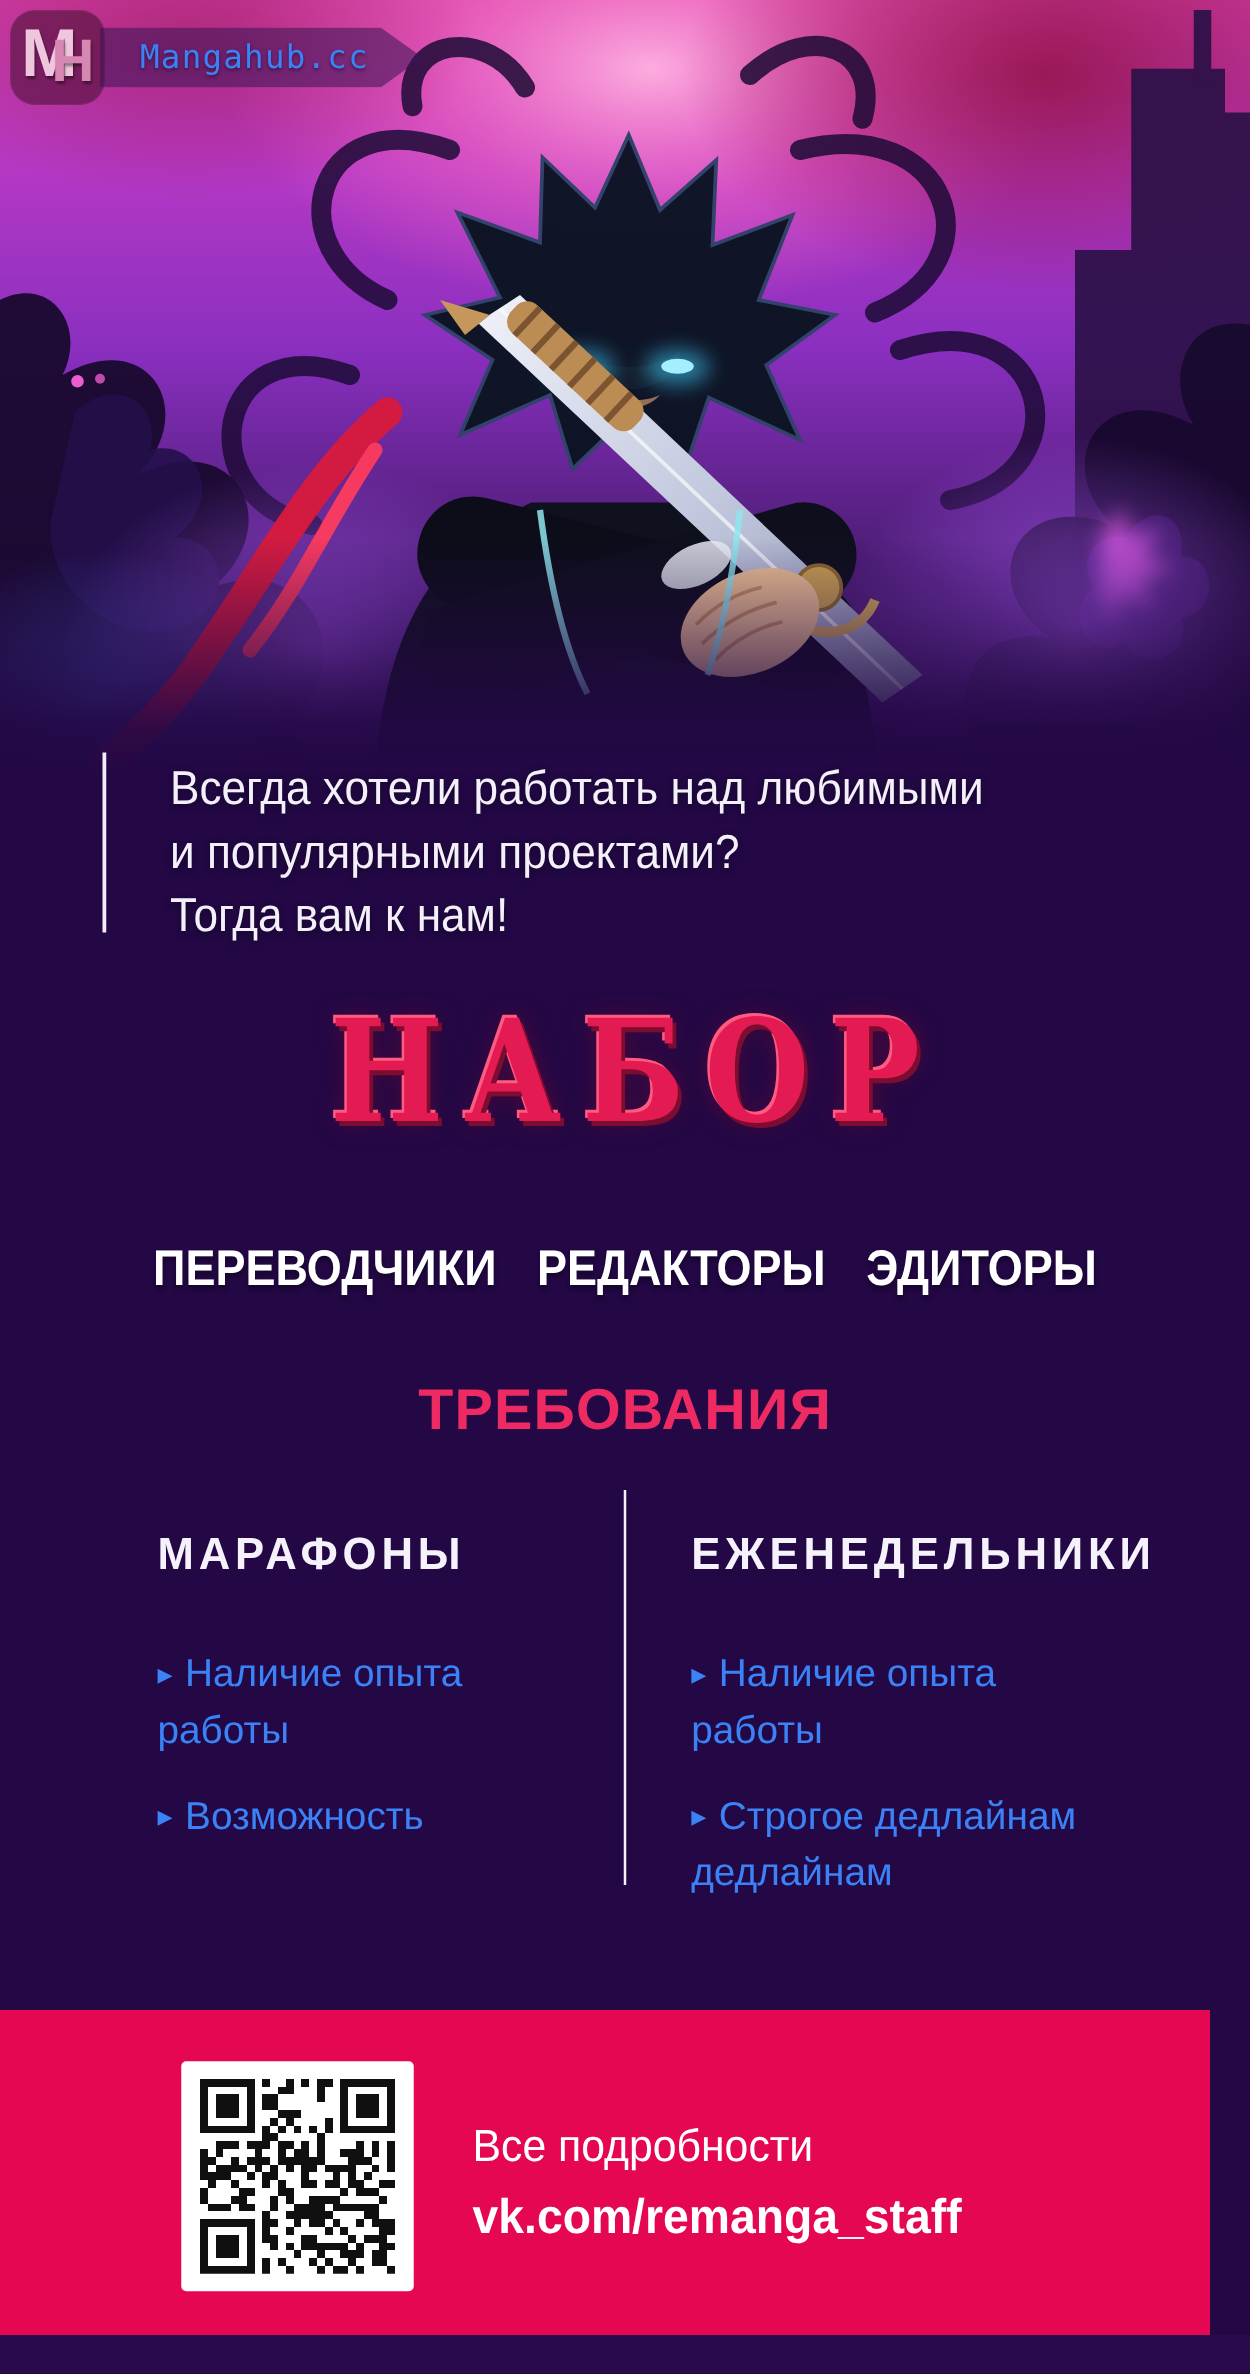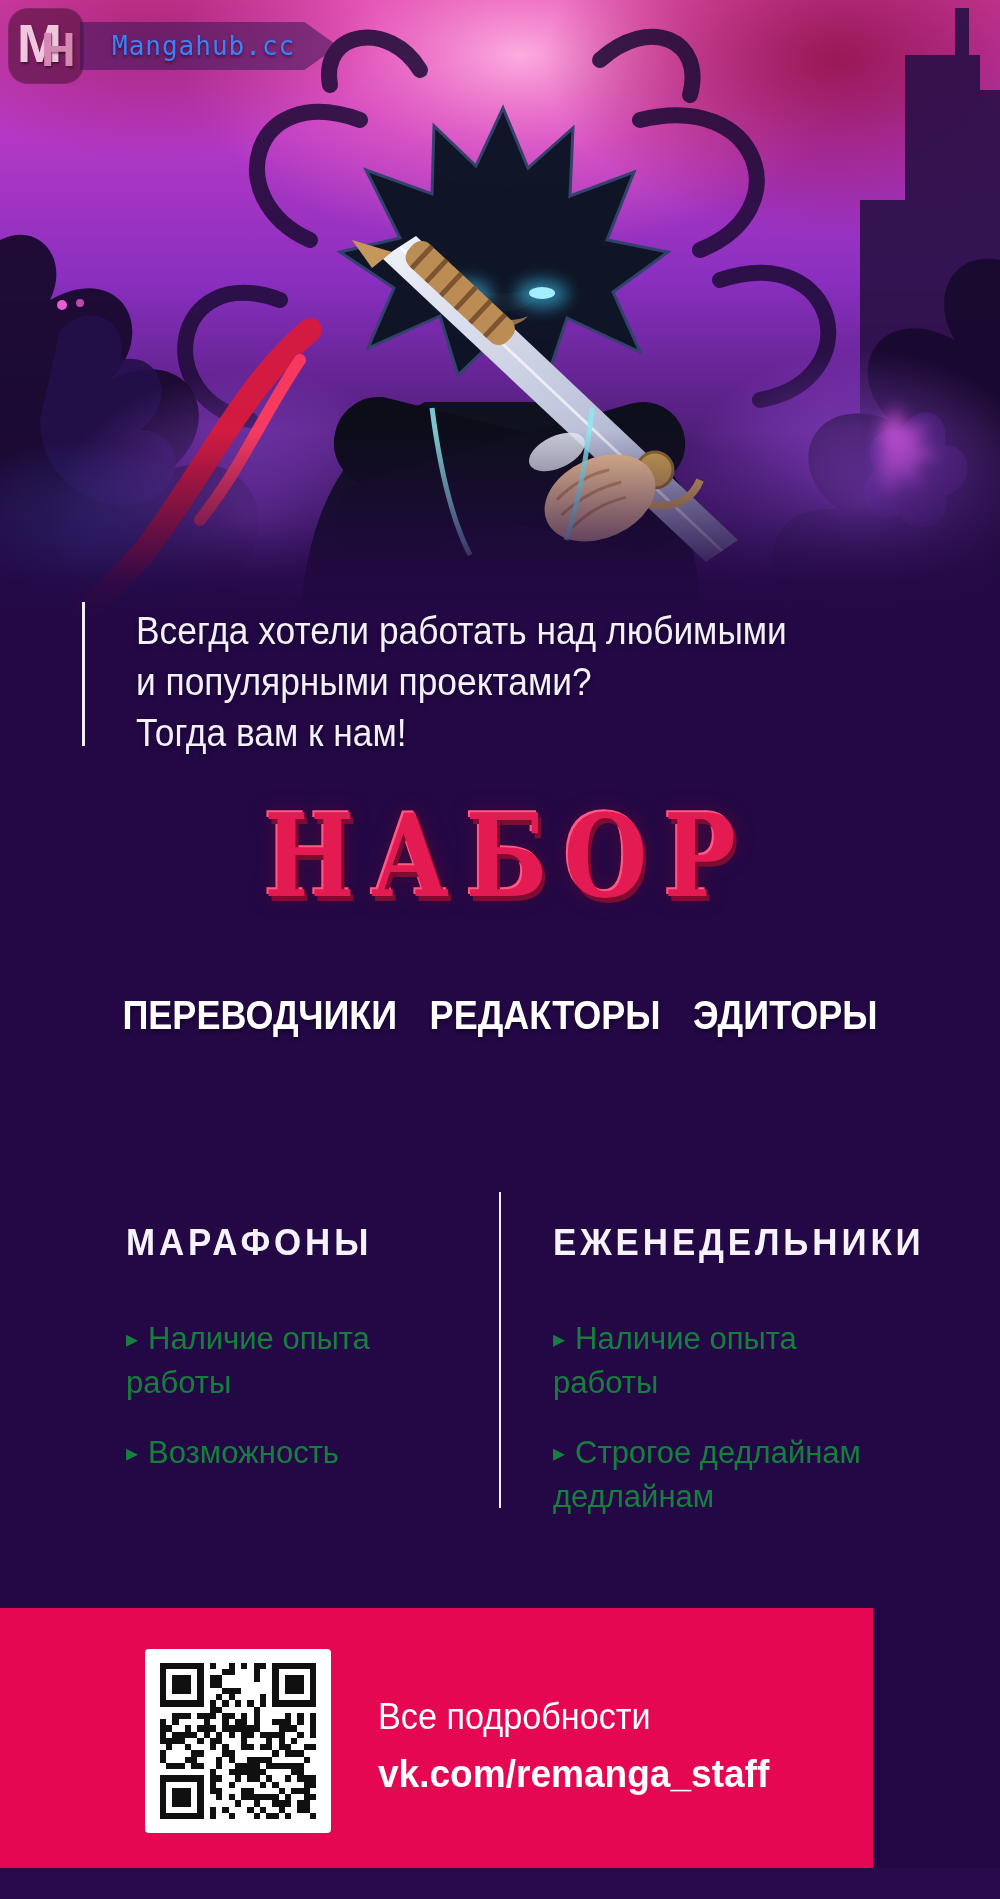--- a/index.html
+++ b/index.html
@@ -40,28 +40,28 @@
     font-size:40px;font-weight:700;color:#ffffff;transform:scaleX(.9);transform-origin:center top;
     text-shadow:0 3px 4px rgba(15,3,30,.6);}
   
   .req-heading{left:0;top:1100px;width:1000px;text-align:center;font-size:46px;font-weight:700;
     color:var(--requirements-pink,#ee2a62);letter-spacing:.02em;}
   
   .col-title{font-size:36px;font-weight:600;letter-spacing:4px;color:#f6f2fb;
     transform:scaleX(.97);transform-origin:left top;}
   .col-left{left:126px;top:1222px;width:370px;}
   .col-right{left:553px;top:1222px;width:420px;}
-  .req-item{position:absolute;left:0;font-size:31px;line-height:42px;color:#15803d;font-weight:400;}
+  .req-item{position:absolute;left:0;font-size:31px;line-height:42px;color:#3b82f6;font-weight:400;}
   .req-item .bold-line{font-weight:700;}
   .bullet{display:inline-block;font-size:24px;margin-right:10px;transform:translateY(-2px);}
   .item1{top:96px;}
   .item2{top:210px;}
   .divider{left:499px;top:1192px;width:2px;height:316px;background:#ffffff;opacity:.95;}
   
-  .footer{left:0;top:1608px;width:873px;height:260px;background:var(--band-pink,#e50751);}
+  .footer{left:0;top:1608px;width:968px;height:260px;background:var(--band-pink,#e50751);}
   .qr-box{position:absolute;left:145px;top:41px;width:186px;height:184px;background:#ffffff;
     border-radius:4px;padding:14px;box-sizing:border-box;}
   .qr-box svg{width:100%;height:100%;display:block;}
   .footer-text{position:absolute;left:378px;top:88px;display:flex;flex-direction:column;gap:14px;
     color:#ffffff;transform:scaleX(.95);transform-origin:left top;}
   .footer-details{font-size:36px;font-weight:400;}
   .footer-link{font-size:39px;font-weight:700;}
   .bottom-strip{left:0;top:1868px;width:1000px;height:31px;background:var(--strip,#290b4b);}
 </style>
 </head>
@@ -211,20 +211,21 @@
   </div>
 
   <div class="abs recruit-title">НАБОР</div>
 
   <div class="abs roles">
     <span>ПЕРЕВОДЧИКИ</span>
     <span>РЕДАКТОРЫ</span>
     <span>ЭДИТОРЫ</span>
   </div>
 
+  <div class="abs req-heading">ТРЕБОВАНИЯ</div>
 
   <div class="abs divider"></div>
 
   <div class="abs col-left">
     <div class="col-title">МАРАФОНЫ</div>
     <div class="req-item item1">
       <div><span class="bullet">▸</span><span>Наличие опыта</span></div>
       <div>работы</div>
     </div>
     <div class="req-item item2">

